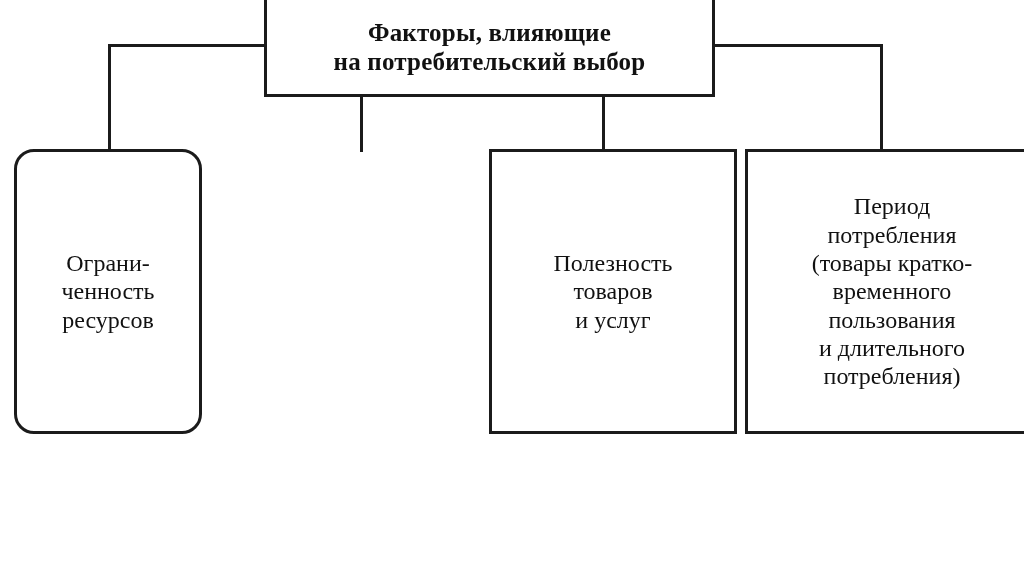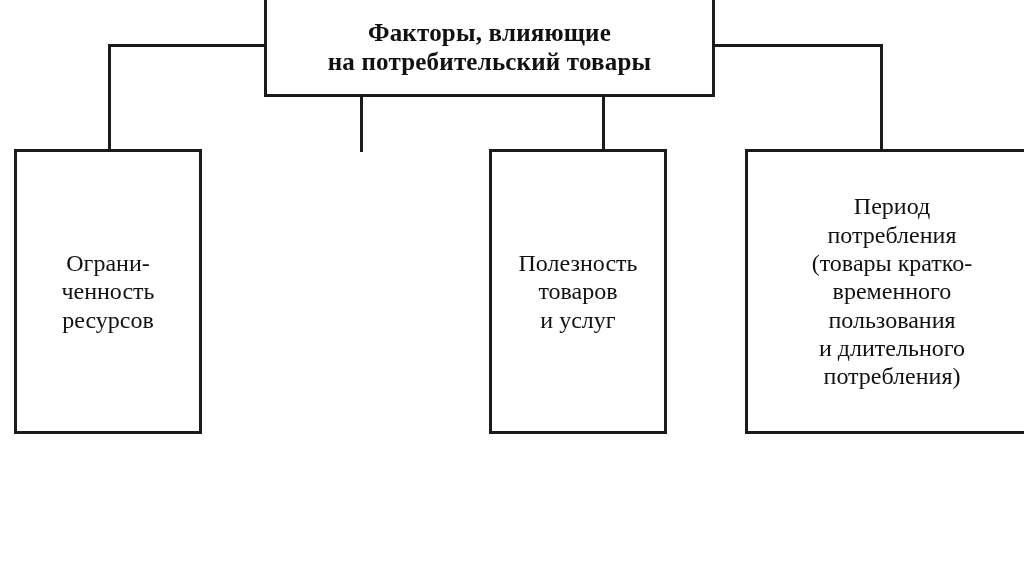--- a/index.html
+++ b/index.html
@@ -58,50 +58,51 @@
   .leaf {
     top: 149px;
     height: 285px;
     font-weight: normal;
   }
 
   .node-1 {
     left: 14px;
     width: 188px;
     font-size: 24px;
+    border-radius: 20px;
   }
   .node-2 {
     left: 232px;
     width: 231px;
     font-size: 24px;
   }
   .node-3 {
     left: 489px;
-    width: 178px;
+    width: 248px;
     font-size: 24px;
   }
   .node-4 {
     left: 745px;
     width: 294px;
     font-size: 24px;
   }
 
   .node-1 .txt, .node-2 .txt, .node-3 .txt { padding: 0 6px; }
   .node-4 .txt { padding: 0 4px; font-family: Liberation Serif, serif; }
 
   .txt { white-space: pre-line; display: block; }
 </style>
 </head>
 <body>
 
 <div id="diagram">
 
   <div class="node node-title">
     <span class="txt">Факторы, влияющие
-на потребительский товары</span>
+на потребительский выбор</span>
   </div>
 
   <div class="line line-h" style="left:108px; top:44px; width:158px;"></div>
 
   <div class="line line-v" style="left:108px; top:44px; height:108px;"></div>
 
   <div class="line line-h" style="left:712px; top:44px; width:171px;"></div>
 
   <div class="line line-v" style="left:880px; top:44px; height:108px;"></div>
 

